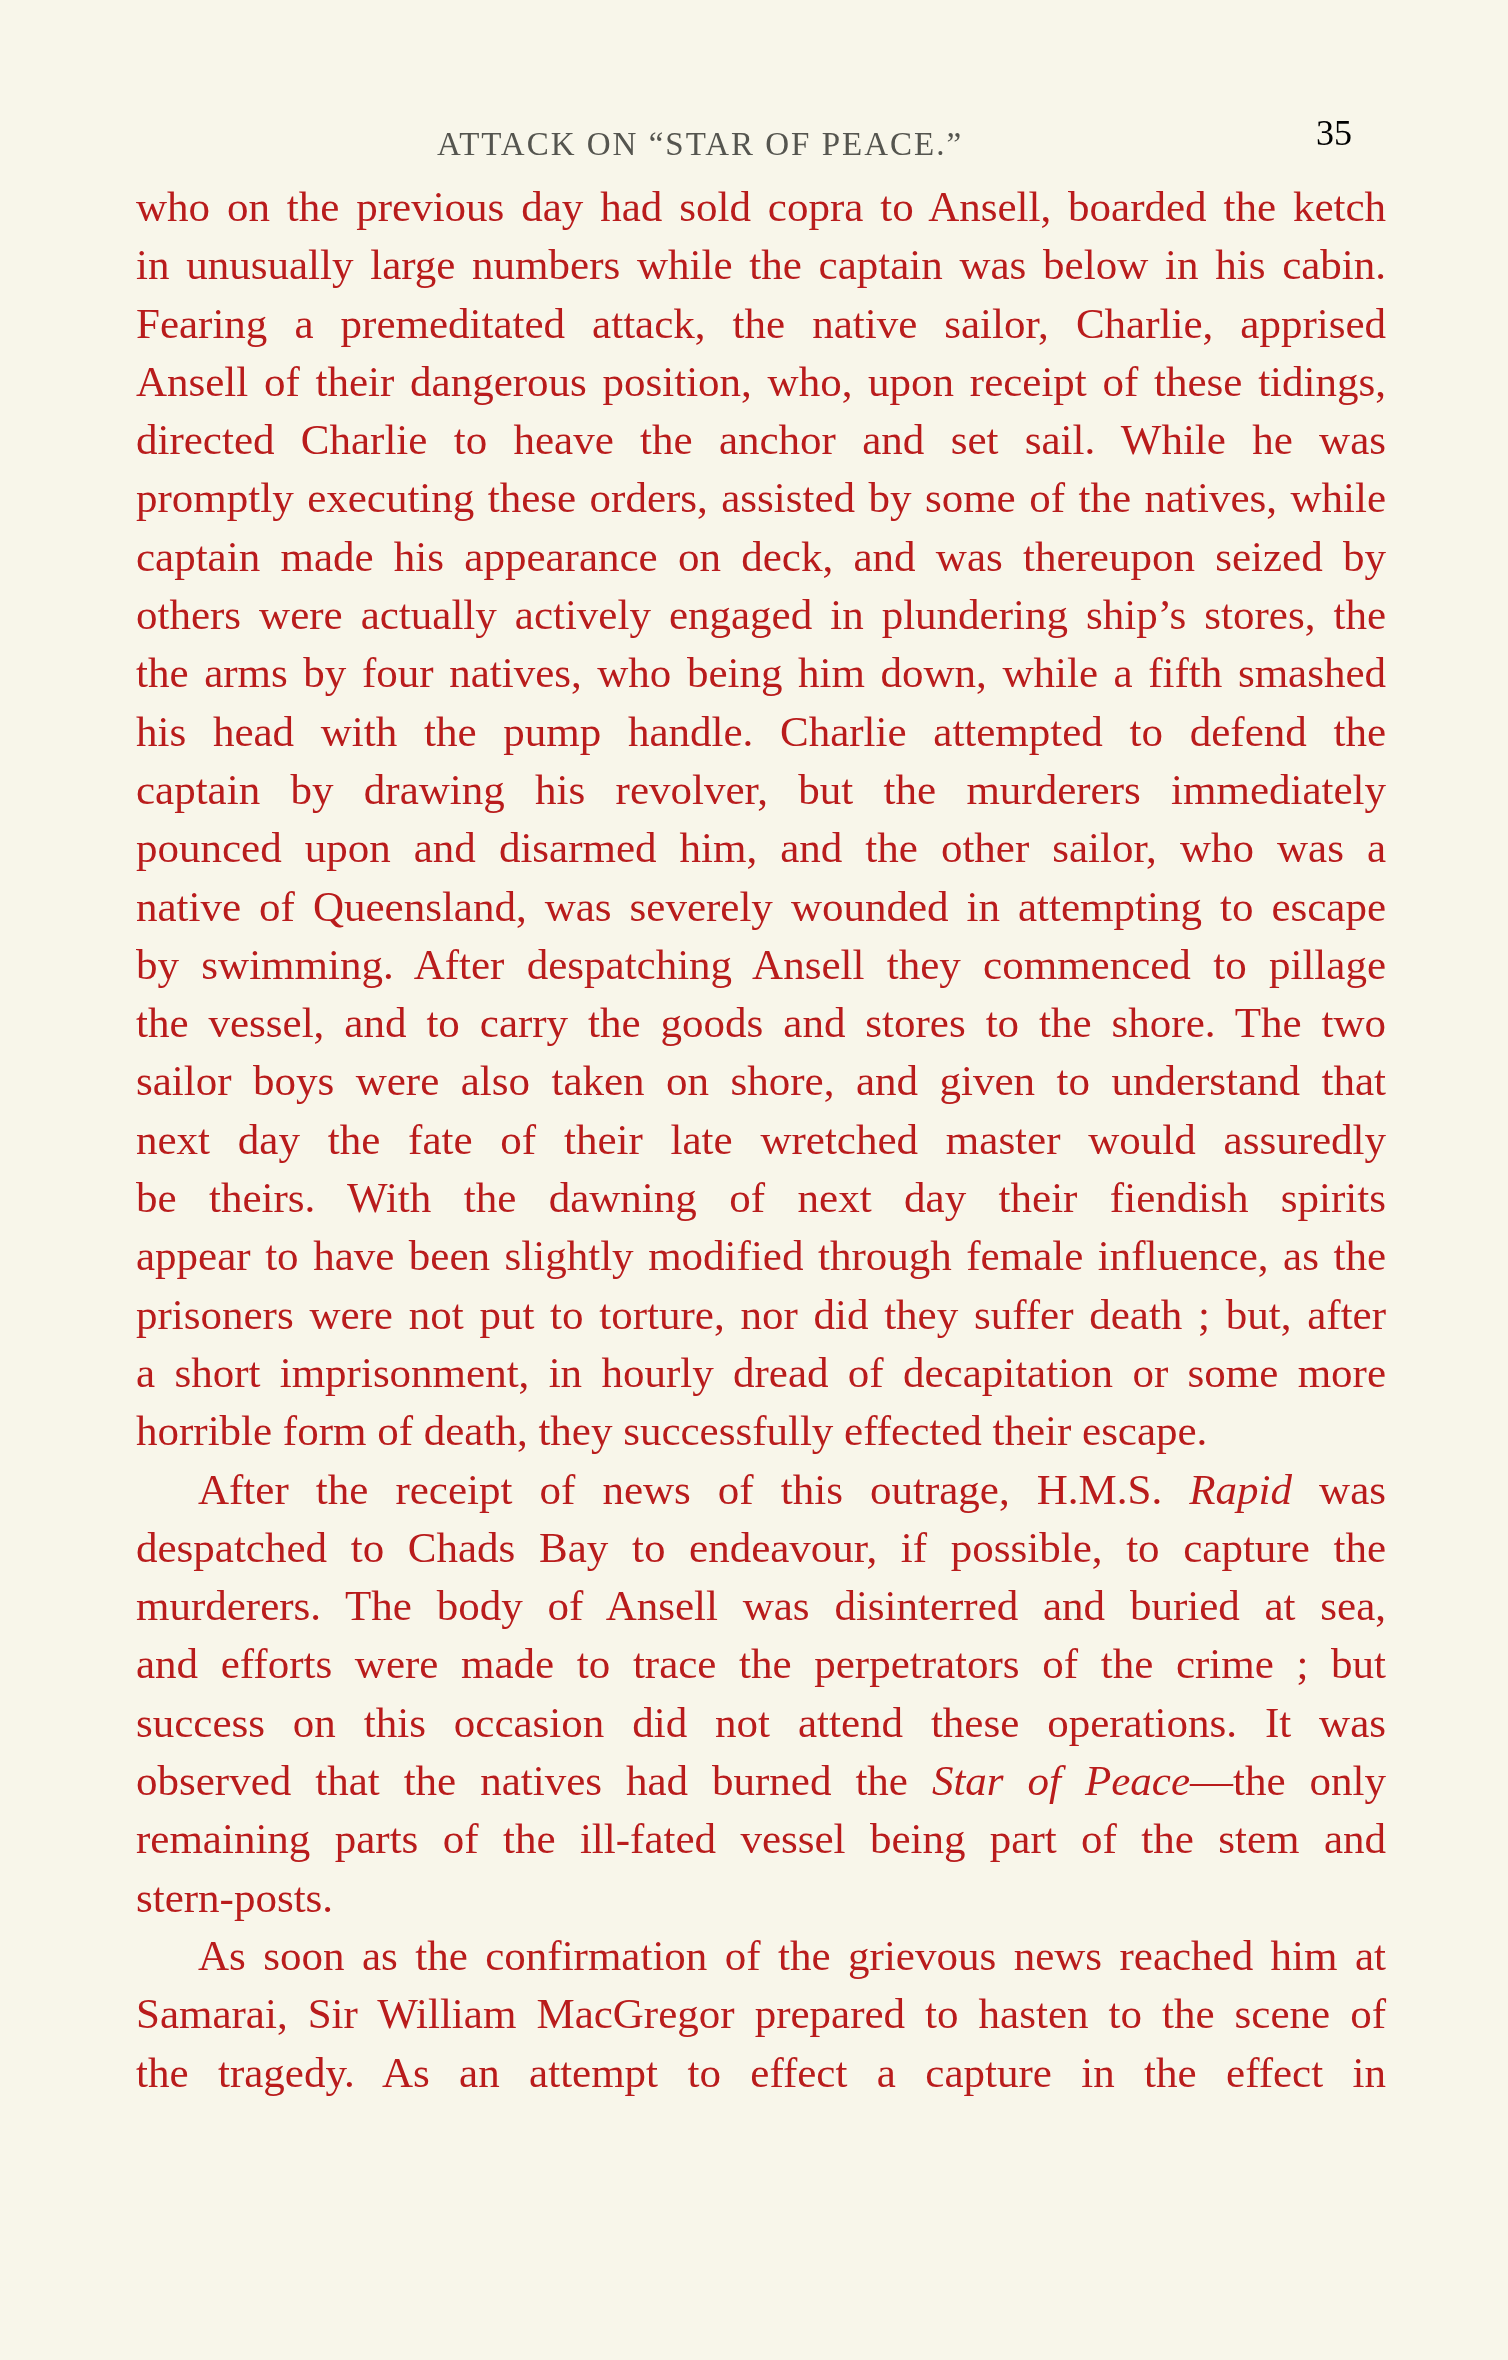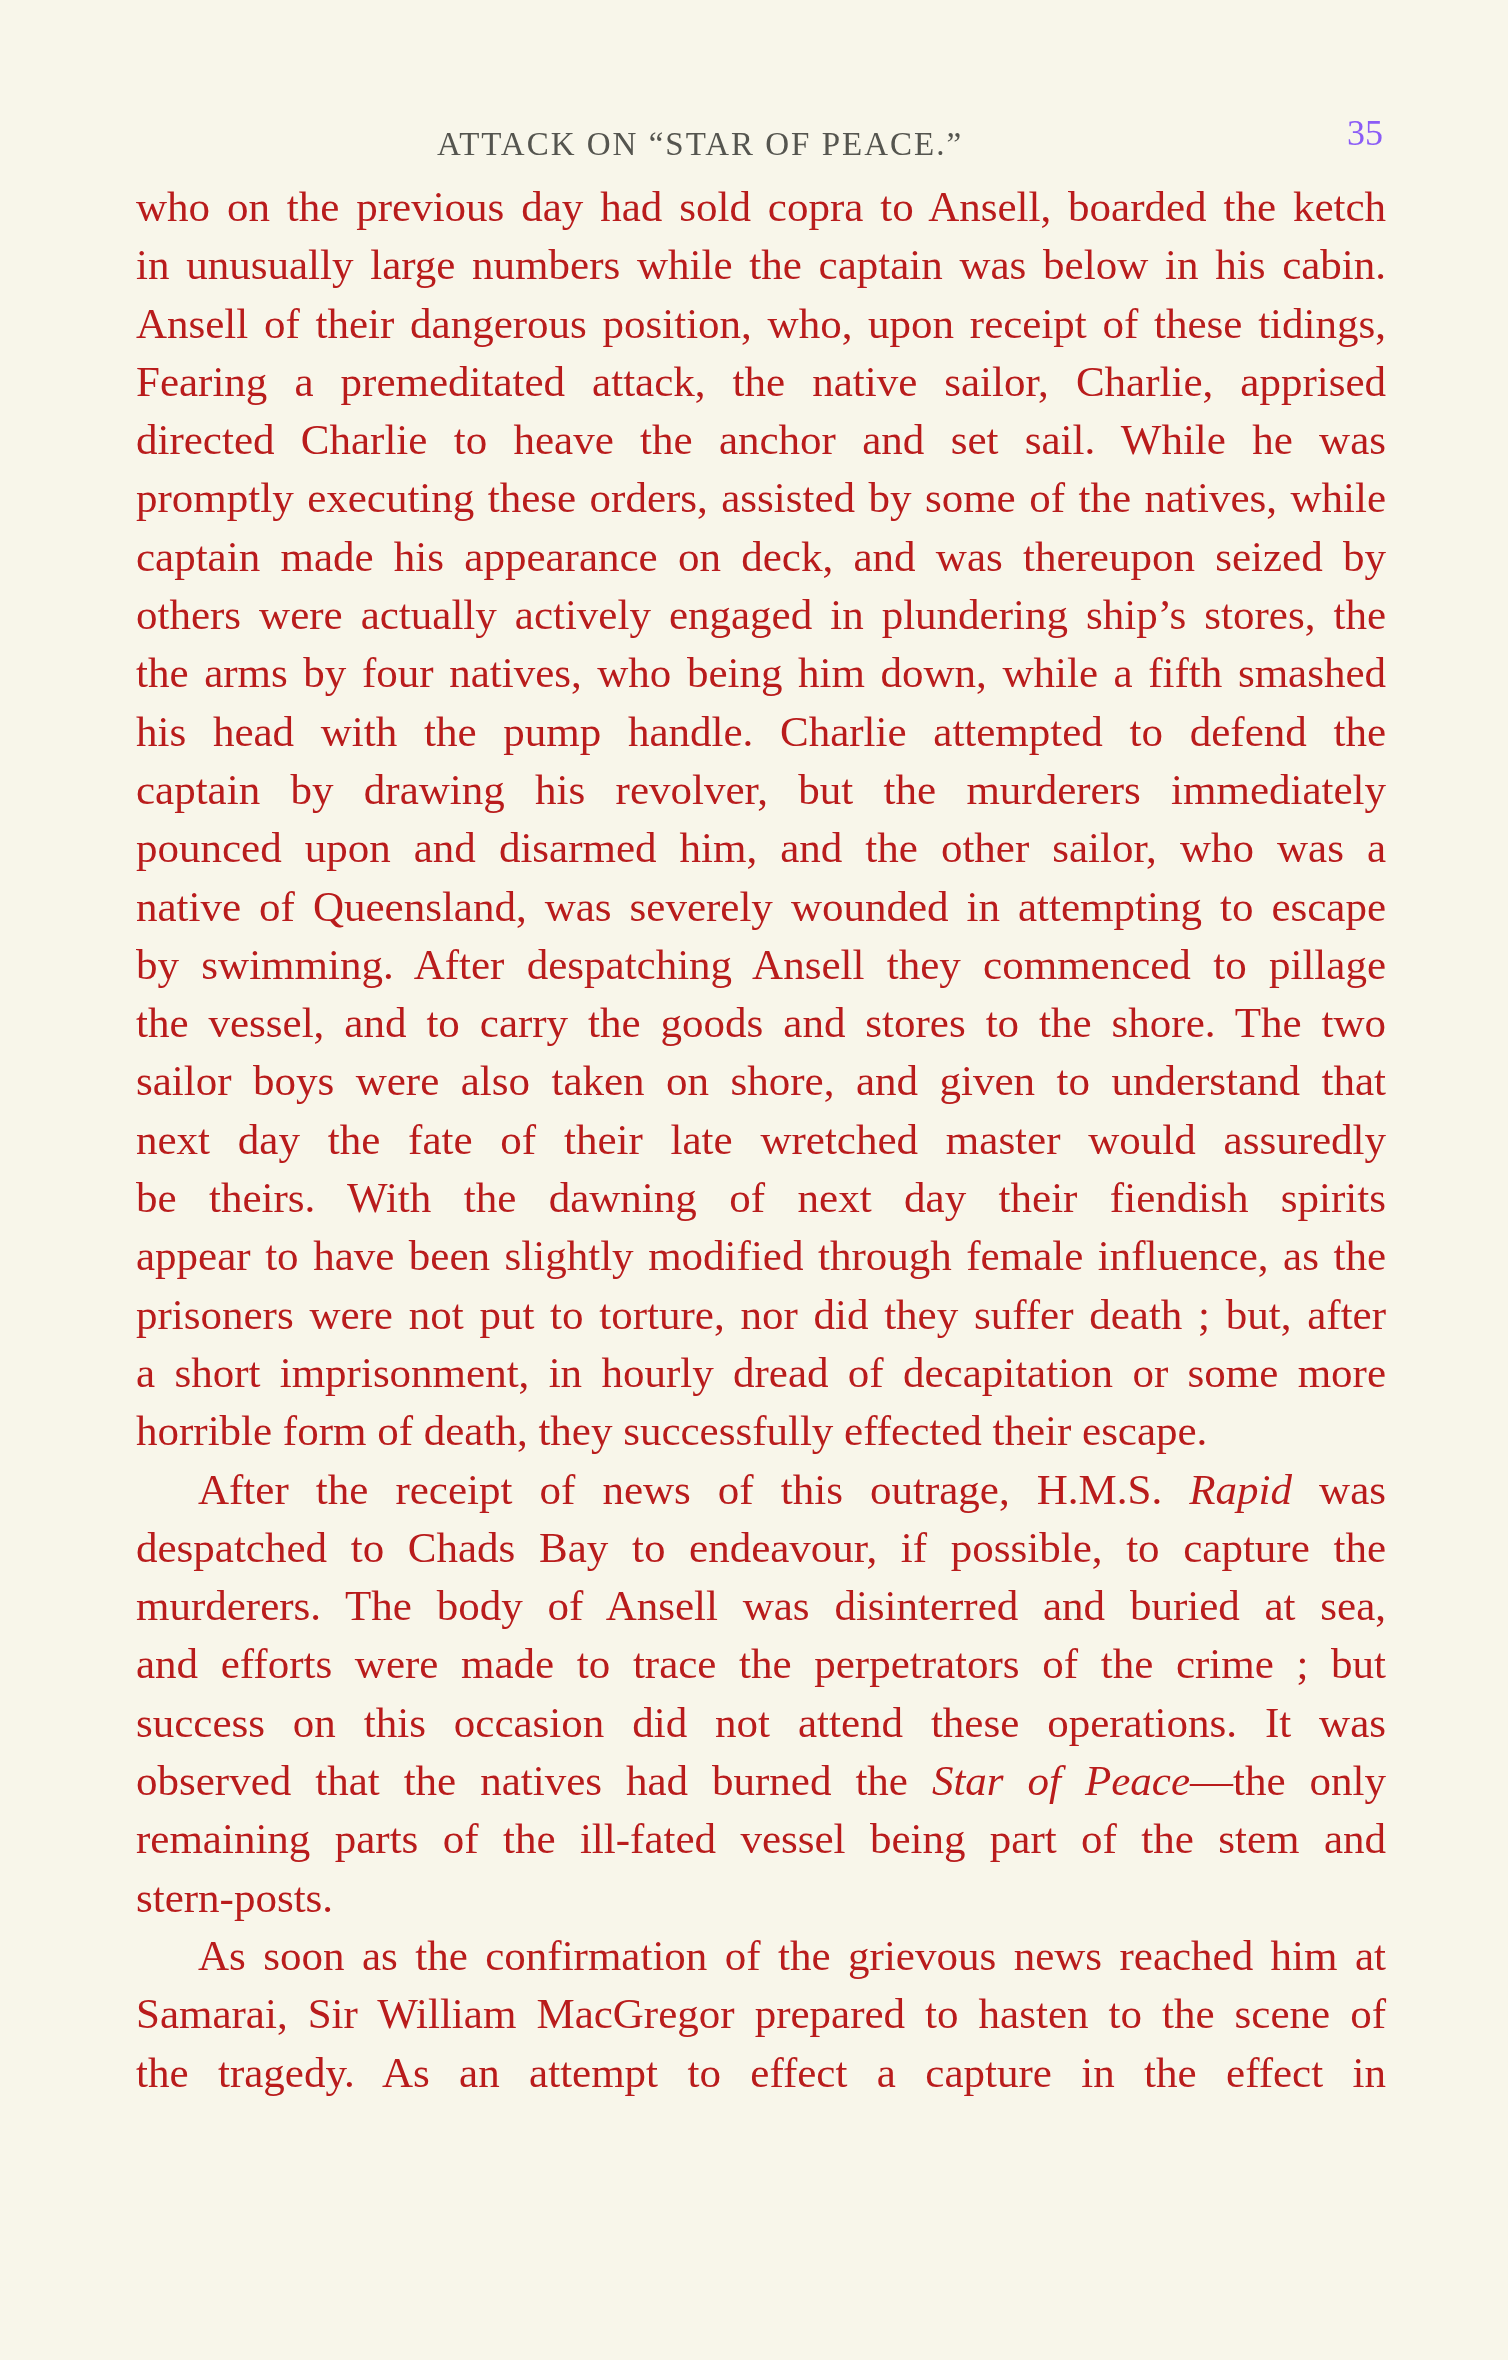--- a/index.html
+++ b/index.html
@@ -15,22 +15,22 @@
   .running-head {
     position: absolute; top: 106px; left: 0; width: 1508px; height: 50px;
   }
   .running-title {
     position: absolute; left: 437px; top: 0;
     font-size: 33px; letter-spacing: 2px; color: #55554f;
     white-space: nowrap;
     margin-top: 20px;
   }
   .page-number {
-    position: absolute; left: 1347px; top: 6px;
-    font-size: 36px; color: #8b5cf6;
+    position: absolute; left: 1316px; top: 6px;
+    font-size: 36px; color: #000000;
   }
   .body {
     position: absolute; left: 136px; top: 178px; width: 1250px;
   }
   .line {
     height: 58.3px; line-height: 58.3px;
     font-size: 43px;
     white-space: nowrap;
     text-align: justify; text-align-last: justify;
     color: #b91c1c;
@@ -47,22 +47,22 @@
   <div class="running-head">
     <span class="running-title">ATTACK ON “STAR OF PEACE.”</span>
     <span class="page-number">35</span>
   </div>
 
   <div class="body">
 
     <div>
       <div class="line">who on the previous day had sold copra to Ansell, boarded the ketch</div>
       <div class="line">in unusually large numbers while the captain was below in his cabin.</div>
+      <div class="line">Fearing a premeditated attack, the native sailor, Charlie, apprised</div>
       <div class="line">Ansell of their dangerous position, who, upon receipt of these tidings,</div>
-      <div class="line">Fearing a premeditated attack, the native sailor, Charlie, apprised</div>
       <div class="line">directed Charlie to heave the anchor and set sail.  While he was</div>
       <div class="line">promptly executing these orders, assisted by some of the natives, while</div>
       <div class="line">captain made his appearance on deck, and was thereupon seized by</div>
       <div class="line">others were actually actively engaged in plundering ship’s stores, the</div>
       <div class="line">the arms by four natives, who being him down, while a fifth smashed</div>
       <div class="line">his head with the pump handle.  Charlie attempted to defend the</div>
       <div class="line">captain by drawing his revolver, but the murderers immediately</div>
       <div class="line">pounced upon and disarmed him, and the other sailor, who was a</div>
       <div class="line">native of Queensland, was severely wounded in attempting to escape</div>
       <div class="line">by swimming.  After despatching Ansell they commenced to pillage</div>

